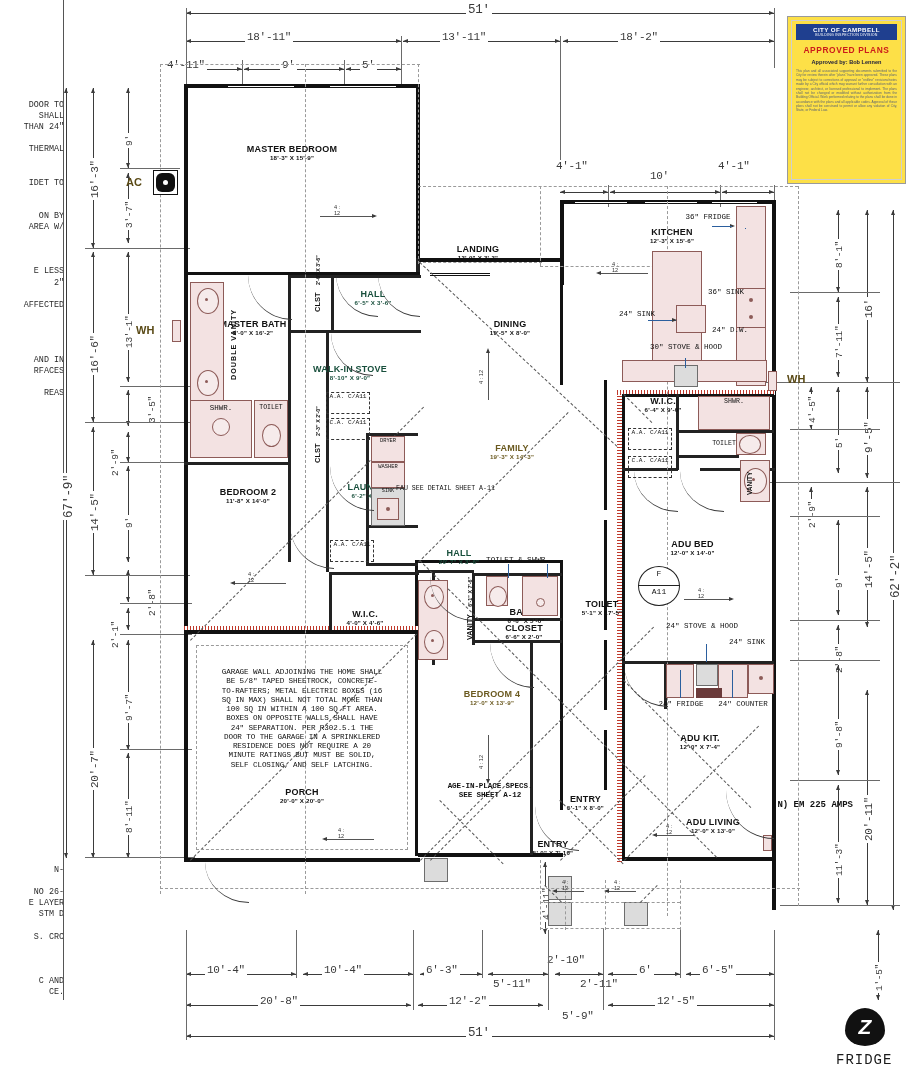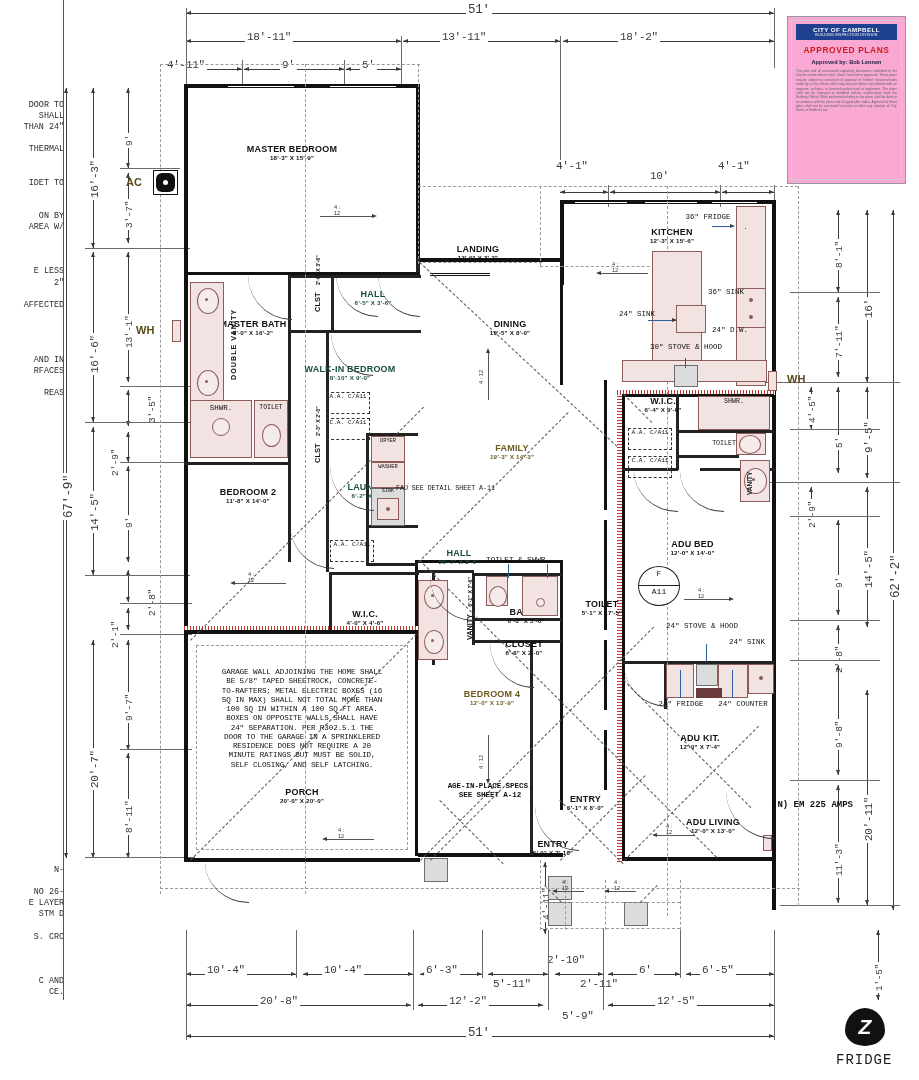--- a/index.html
+++ b/index.html
@@ -49,21 +49,21 @@
 
   
   .fix{position:absolute;border:1px solid #8d5b58;background:#f3e2e2;}
   .fix-gray{position:absolute;border:1px solid #6d6d6d;background:#dcdcdc;}
   .oval{position:absolute;border:1px solid #8d5b58;background:#f6ebeb;border-radius:50%;}
   .dot{position:absolute;background:#8d5b58;border-radius:50%;}
   .dbox{position:absolute;border:1px dashed #333;background:transparent;}
   .circlelbl{position:absolute;border:1px solid #222;border-radius:50%;background:#fff;}
 
   
-  #stamp{position:absolute;left:787px;top:16px;width:111px;height:160px;background:#f9a8d4;
+  #stamp{position:absolute;left:787px;top:16px;width:111px;height:160px;background:#fde047;
          border:1px solid #9a9a9a;padding:3px;}
   #stamp .inner{border:1px solid #cfcfcf;height:100%;box-sizing:border-box;padding:3px 4px;}
   #stamp .band{background:#1f3f8f;color:#fff;text-align:center;padding:2px 0 3px;}
   #stamp .band .l1{font-size:6.2px;font-weight:bold;letter-spacing:.4px;}
   #stamp .band .l2{font-size:3.6px;letter-spacing:.2px;}
   #stamp .app{color:#cc1b1b;font-weight:bold;font-size:8.4px;text-align:center;
               letter-spacing:.6px;margin-top:5px;}
   #stamp .by{color:#1b1b3a;font-weight:bold;font-size:5.6px;text-align:center;margin-top:4px;}
   #stamp .body{color:#5b6472;font-size:3.25px;line-height:1.35;text-align:justify;margin-top:4px;}
 
@@ -573,21 +573,21 @@
   <div class="roomname grn abs" style="left:340px;top:290px;width:66px;">
     <span class="nm">HALL</span>
     <span class="dim">6'-5" X 3'-6"</span>
     </div>
 
   <div class="abs vtext" style="left:306px;top:312px;transform:rotate(-90deg);">
     <span style="font-size:7.5px;font-weight:bold;color:#111;font-family:'Liberation Sans',sans-serif;">CLST</span>
     <span style="font-size:5.4px;font-weight:bold;color:#111;margin-left:3px;">2'-0" X 3'-6"</span></div>
 
   <div class="roomname grn abs" style="left:300px;top:365px;width:100px;">
-    <span class="nm">WALK-IN BEDROOM</span>
+    <span class="nm">WALK-IN STOVE</span>
     <span class="dim">8'-10" X 9'-0"</span>
     </div>
 
   <div class="roomname blk abs" style="left:465px;top:320px;width:90px;">
     <span class="nm">DINING</span>
     <span class="dim">19'-5" X 8'-0"</span>
     </div>
 
   <div class="roomname blk abs" style="left:622px;top:228px;width:100px;">
     <span class="nm">KITCHEN</span>
@@ -621,21 +621,21 @@
   <div class="roomname grn abs" style="left:424px;top:549px;width:70px;">
     <span class="nm">HALL</span>
     <span class="dim">20'-7" X 3'-6"</span>
     </div>
 
   <div class="roomname blk abs" style="left:495px;top:608px;width:62px;">
     <span class="nm">BATH 1</span>
     <span class="dim">6'-6" X 5'-0"</span>
     </div>
 
-  <div class="roomname blk abs" style="left:488px;top:640px;width:72px;">
+  <div class="roomname blk abs" style="left:488px;top:624px;width:72px;">
     <span class="nm">CLOSET</span>
     <span class="dim">6'-6" X 2'-0"</span>
     </div>
 
   <div class="roomname tan abs" style="left:447px;top:690px;width:90px;">
     <span class="nm">BEDROOM 4</span>
     <span class="dim">12'-0" X 13'-9"</span>
     </div>
 
   <div class="roomname blk abs" style="left:548px;top:795px;width:75px;">

